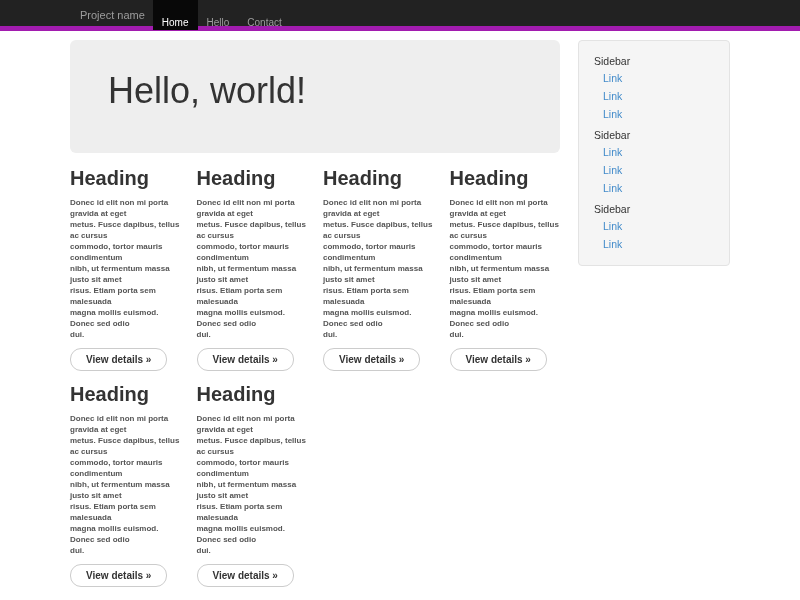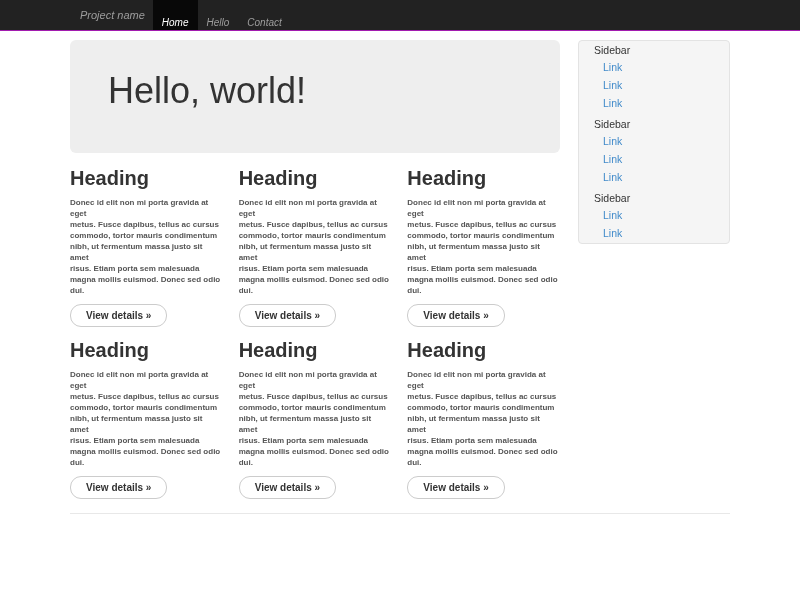--- a/index.html
+++ b/index.html
@@ -3,48 +3,48 @@
 <meta charset="utf-8">
 <style>
   * { box-sizing: border-box; }
   html,body { margin:0; padding:0; }
   body {
     width:800px; height:600px; overflow:hidden;
     background:#fff; color:#333;
     font-family:"Liberation Sans","DejaVu Sans",sans-serif;
   }
   
-  .navbar { height:31px; background:var(--navbar-bg,#222); border-bottom:1px solid #a21caf;font-style:italic; }
+  .navbar { height:31px; background:var(--navbar-bg,#222); border-bottom:5px solid #a21caf; }
   .navbar-inner { width:660px; margin:0 auto; display:flex; align-items:stretch; height:30px; }
   .brand { color:#9d9d9d; font-size:11px; line-height:30px; padding:0 8px 0 10px; text-decoration:none; }
   .nav { display:flex; list-style:none; margin:0; padding:0; }
   .nav-item { color:#9d9d9d; font-size:10px; line-height:30px; padding:8px 9px; cursor:pointer; }
   .nav-item.active { background:var(--navbar-active-bg,#080808); color:#fff; }
   
   .container { width:660px; margin:0 auto; }
   .main-row { display:flex; gap:18px; margin-top:9px; }
   main { flex:0 0 490px; width:490px; }
   
   .jumbotron { background:var(--jumbotron-bg,#eee); border-radius:6px; padding:30px 38px 34px; margin-bottom:13px; }
   .jumbotron h1 { margin:0 0 7px; font-size:36px; font-weight:normal; color:#333; line-height:42px; }
   .jumbotron p { margin:0; font-size:11.5px; line-height:20px; color:#555; white-space:pre-line; }
   
-  .cards { display:grid; grid-template-columns:repeat(3,1fr); column-gap:16px; row-gap:11px; }
+  .cards { display:grid; grid-template-columns:repeat(4,1fr); column-gap:16px; row-gap:11px; }
   .card h2 { margin:0 0 7px; font-size:20px; font-weight:bold; line-height:24px; color:#333; }
   .card p { margin:0 0 8px; font-size:8px; line-height:11px; color:#555; white-space:pre-line;font-weight:bold; }
   .btn {
     display:inline-block; background:#fff; border:1px solid #ccc; border-radius:11px;
     padding:5px 15px; font-size:10px; font-weight:bold; color:#333;
     font-family:inherit; cursor:pointer; line-height:11px;
   }
   
   .sidebar {
     flex:0 0 152px; width:152px; align-self:flex-start;
     background:var(--sidebar-bg,#f5f5f5); border:1px solid #e3e3e3; border-radius:4px;
-    padding:1px 15px;
+    padding:12px 15px;
   }
   .sidebar-heading { font-size:10.5px; color:#333; margin:6px 0 2px; }
   .sidebar-group:first-child .sidebar-heading { margin-top:2px; }
   .sidebar-link { display:block; font-size:10.5px; color:var(--link,#428bca); text-decoration:none; padding:3px 0 3px 9px; cursor:pointer; }
   
   .footer-divider { border:0; border-top:1px solid #e8e8e8; margin:14px 0 0; }
   .copyright { margin:10px 0 0; padding-left:10px; font-size:10px; color:#777; }
 </style>
 </head>
 <body>

